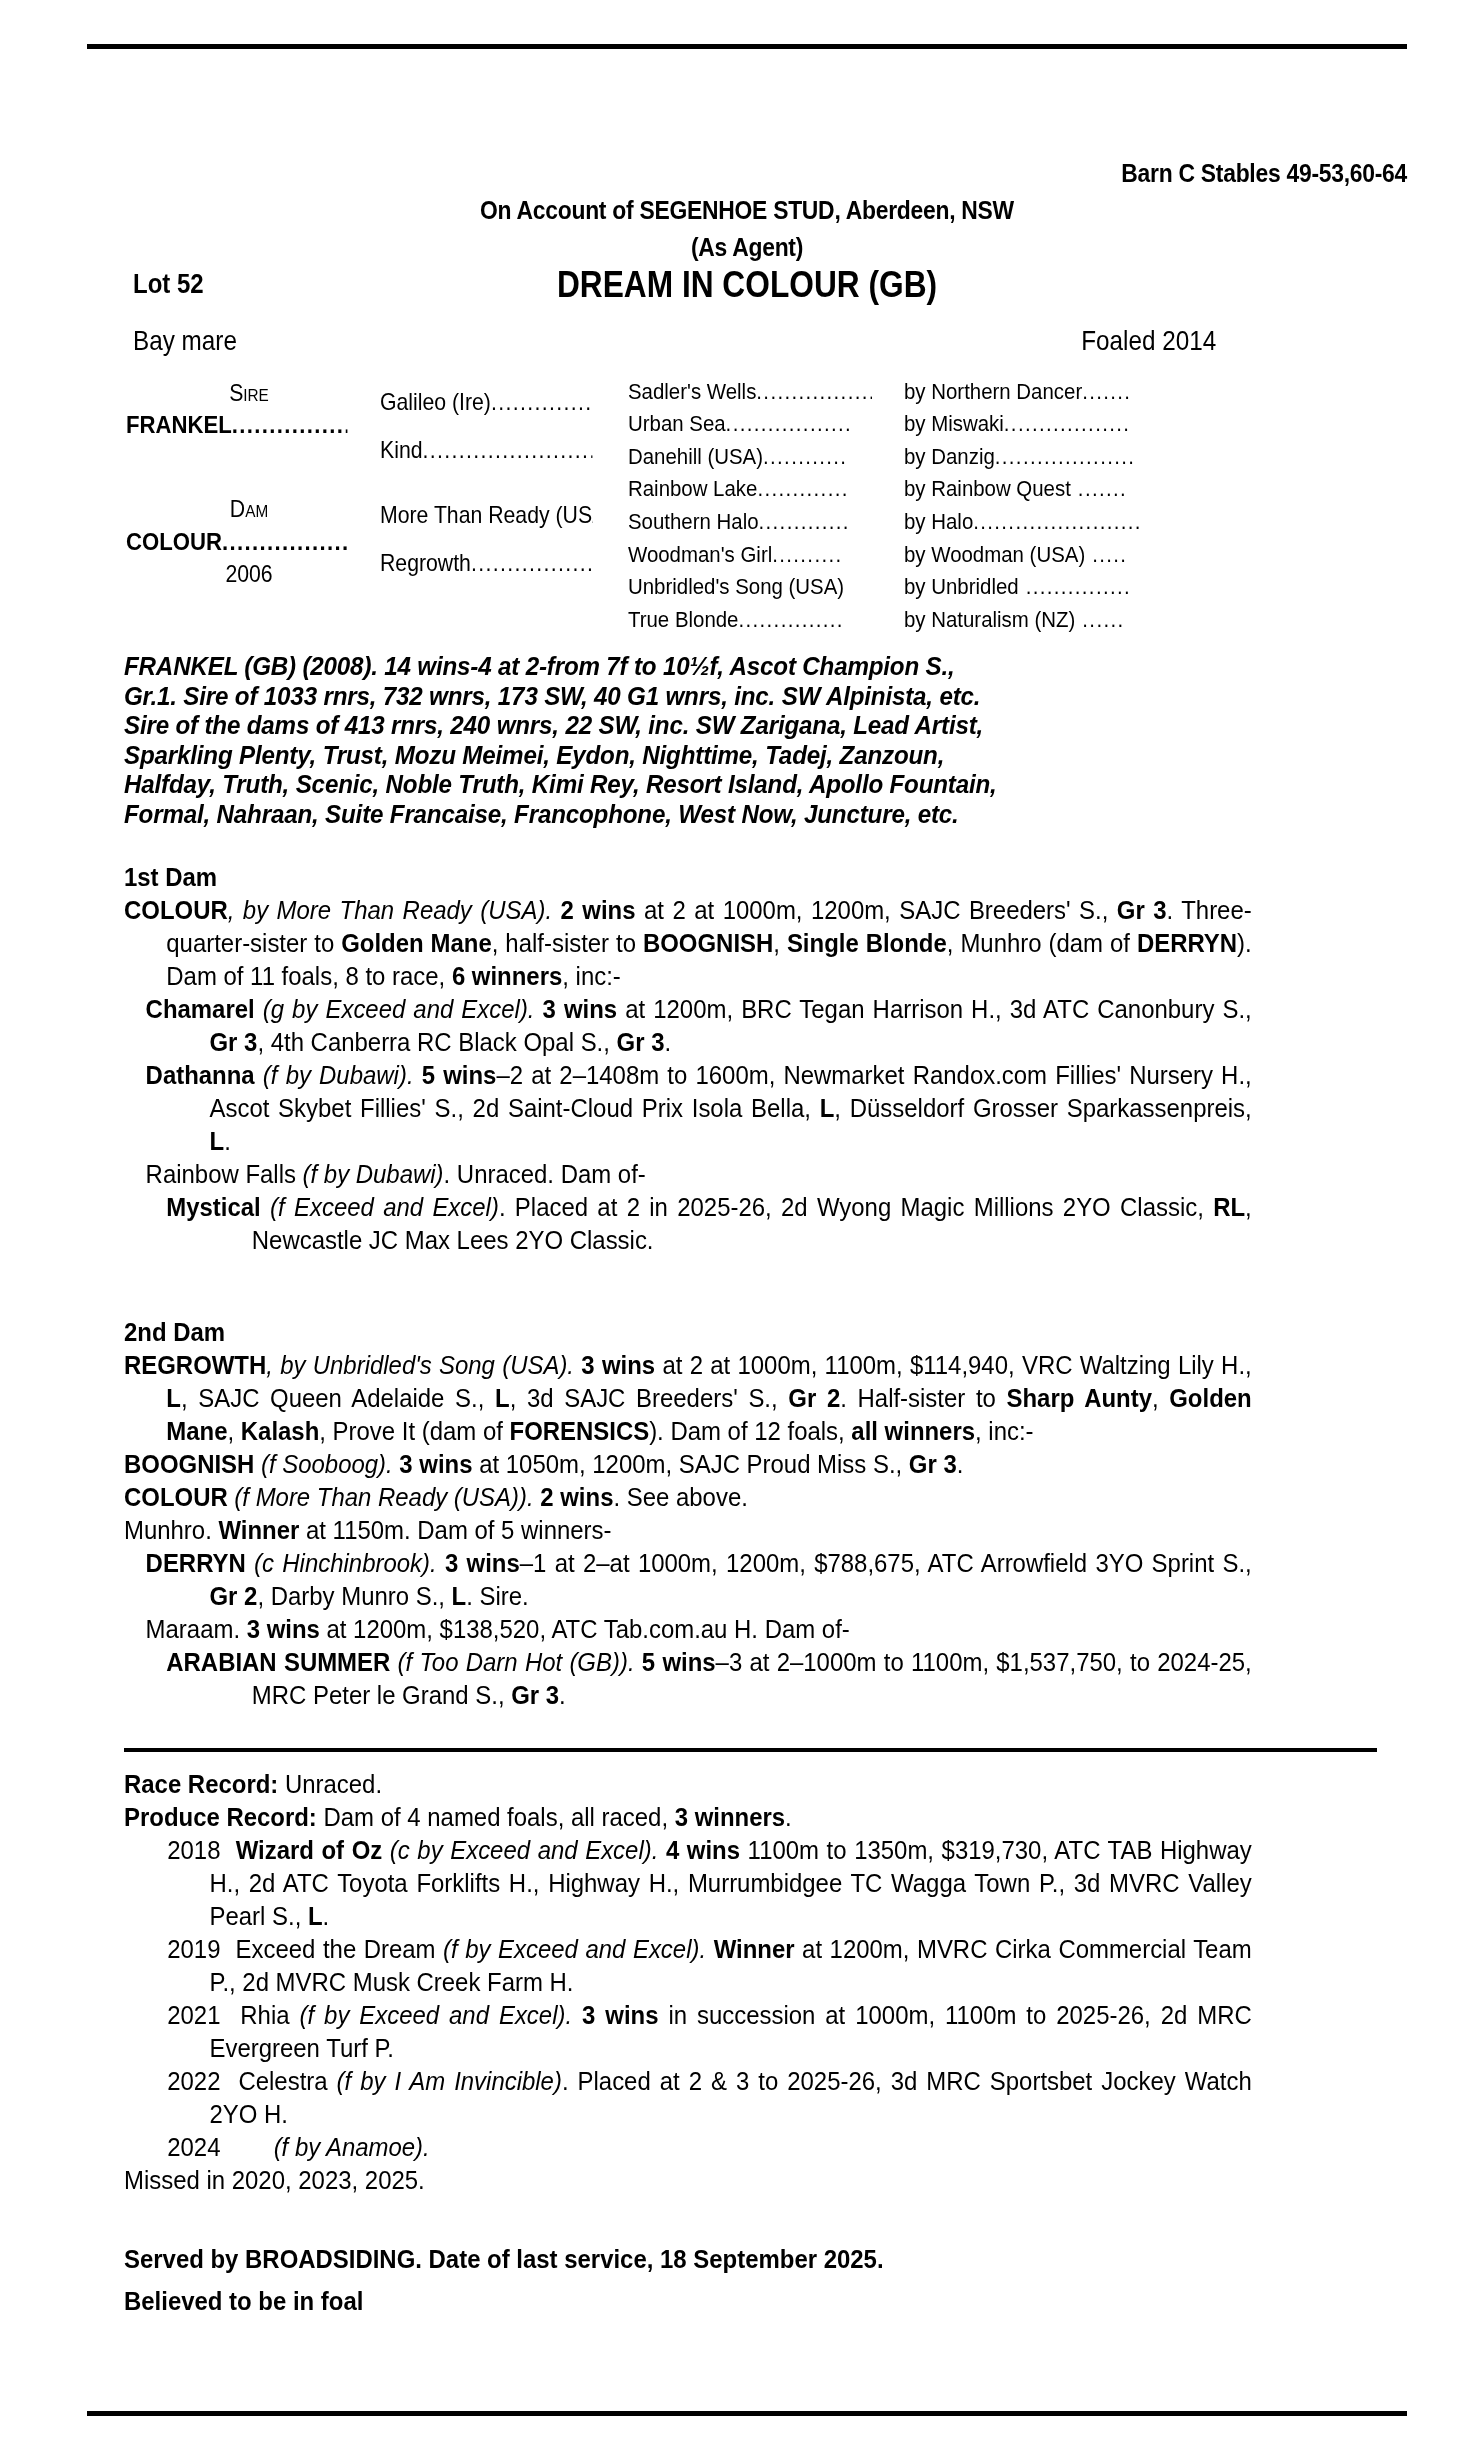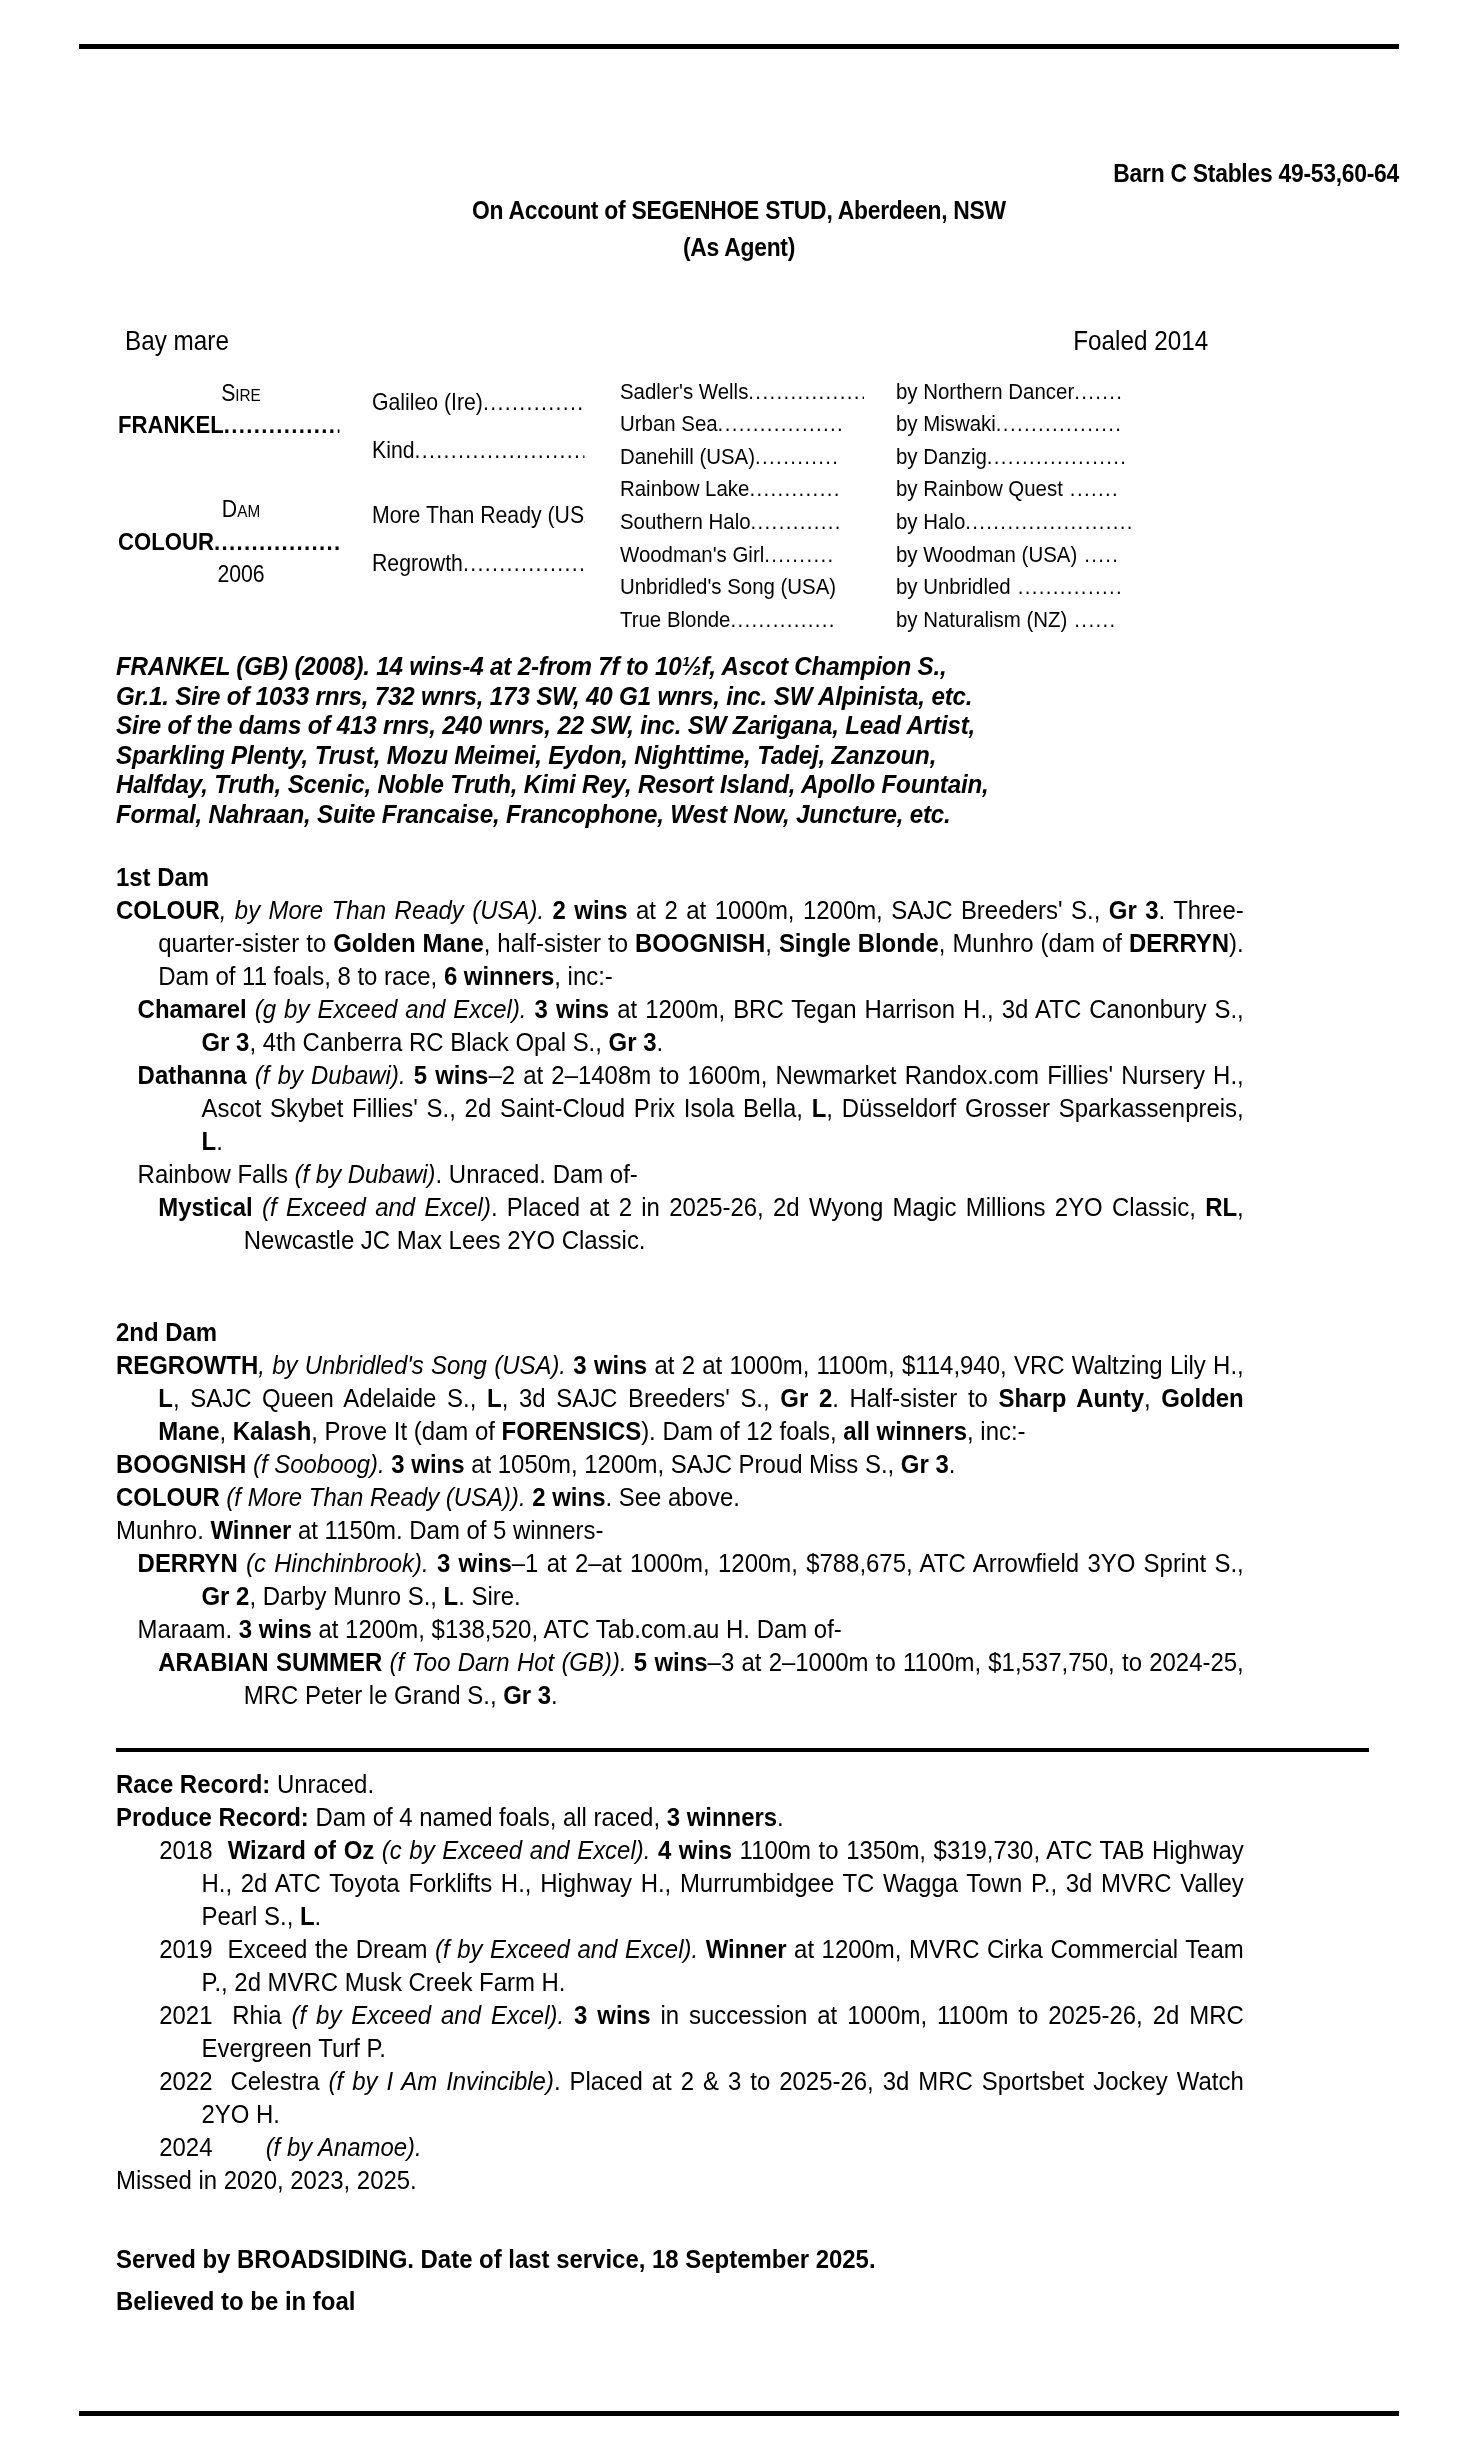--- a/index.html
+++ b/index.html
@@ -10,21 +10,21 @@
   body {
     width: 1478px;
     height: 2463px;
     font-family: "Liberation Sans", sans-serif;
     color: #000000;
     position: relative;
     overflow: hidden;
   }
   .page {
     position: absolute;
-    left: 0; top: 0;
+    left: 8px; top: 0;
     width: 1298px;
     height: 2463px;
   }
 
   
   .rule-top {
     position: absolute;
     left: 79px; top: 44px;
     width: 1320px; height: 4.9px;
     background: #000;
@@ -282,20 +282,24 @@
 <div class="page">
 
   <div class="rule-top"></div>
   <div class="rule-bottom"></div>
   <div class="rule-mid"></div>
 
   <div class="hdr hdr-barn">Barn C Stables 49-53,60-64</div>
   <div class="hdr hdr-account">On Account of SEGENHOE STUD, Aberdeen, NSW</div>
   <div class="hdr hdr-agent">(As Agent)</div>
 
+  <div class="lot-row">
+    <div class="lot-no">Lot 52</div>
+    <div class="lot-name">DREAM IN COLOUR (GB)</div>
+  </div>
 
   <div class="colour-row">
     <span>Bay mare</span>
     <span>Foaled 2014</span>
   </div>
 
   <div class="ped">
 
     <div class="ped-col1">
       <div class="sire-lbl">Sire</div>

